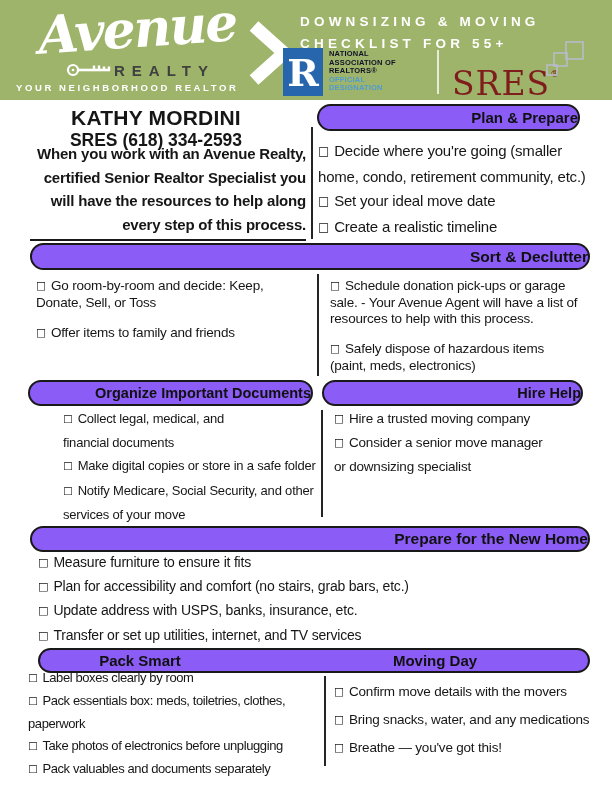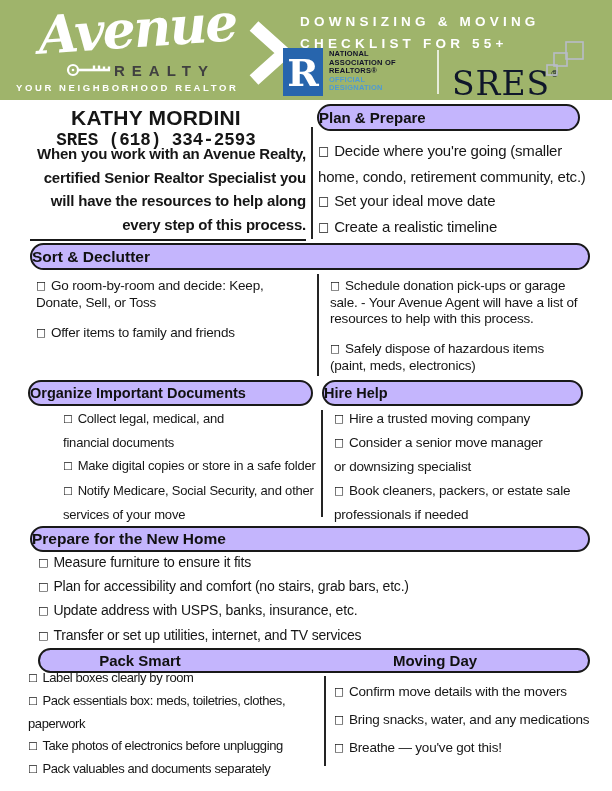--- a/index.html
+++ b/index.html
@@ -19,37 +19,37 @@
   .chevron{position:absolute;left:246px;top:20px;}
   .hd-title{position:absolute;left:300px;top:11px;font-size:13.5px;font-weight:bold;
         color:#fff;letter-spacing:4.2px;line-height:22px;white-space:pre-line;}
   .nar{position:absolute;left:283px;top:48px;display:flex;gap:6px;align-items:flex-start;}
   .nar-text{padding-top:2px;}
   .nar-line{font-size:7.5px;line-height:8.6px;font-weight:bold;color:#101028;letter-spacing:.2px;}
   .nar-blue{color:#4f9bd2;}
   .logo-sep{position:absolute;left:437px;top:50px;width:2px;height:44px;background:rgba(255,255,255,.75);}
   .sres{position:absolute;left:452px;top:50px;width:150px;height:48px;}
   .sres-text{position:absolute;left:0;top:6px;font-family:"DejaVu Serif",serif;
-        font-size:33px;color:#0f172a;letter-spacing:1px;line-height:36px;}
+        font-size:33px;color:#7f1d1d;letter-spacing:1px;line-height:36px;}
   .sres-reg{font-size:9px;vertical-align:18px;letter-spacing:0;}
   .sres-sq{position:absolute;left:88px;top:-10px;}
   
-  .pill{position:absolute;background:#c4b5fd;border:2px solid #191919;border-radius:14px;
-        display:flex;align-items:center;justify-content:flex-start;font-weight:bold;
+  .pill{position:absolute;background:#8b5cf6;border:2px solid #191919;border-radius:14px;
+        display:flex;align-items:center;justify-content:flex-end;font-weight:bold;
         font-size:15px;color:#111;box-sizing:border-box;}
   .vline{position:absolute;width:2px;background:#242424;}
   .hline{position:absolute;height:2px;background:#191919;}
   .items{position:absolute;}
   .item{white-space:pre;}
   .cb{font-family:"DejaVu Sans",sans-serif;font-size:.8em;margin-right:5px;position:relative;top:-1px;}
   
   .agent-name{position:absolute;left:10px;top:106px;width:292px;text-align:center;
         font-size:21px;font-weight:800;letter-spacing:.2px;}
   .agent-phone{position:absolute;left:10px;top:130px;width:292px;text-align:center;
-        font-size:17.5px;font-weight:bold;font-family:Liberation Mono, monospace;}
+        font-size:17.5px;font-weight:bold;}
   .agent-intro{position:absolute;left:6px;top:142px;width:300px;text-align:right;
         font-size:15px;font-weight:bold;line-height:23.5px;white-space:pre-line;letter-spacing:-.2px;}
   .items-a{left:318px;top:139px;width:292px;font-size:15px;line-height:24.5px;letter-spacing:-.2px;}
   .items-b{font-size:13.5px;line-height:16px;letter-spacing:-.2px;}
   .items-b .item{margin-bottom:14px;}
   .items-c{font-size:13px;line-height:23.2px;letter-spacing:-.2px;}
   .items-d{left:38px;top:551px;width:566px;font-size:14px;line-height:23.2px;letter-spacing:-.2px;}
   .items-el{left:28px;top:667px;width:298px;font-size:13px;line-height:22.8px;letter-spacing:-.4px;}
   .items-er{left:334px;top:678px;width:276px;font-size:13.5px;line-height:27px;letter-spacing:-.2px;}
   .band-label{position:absolute;top:0;height:100%;display:flex;align-items:center;
@@ -162,22 +162,20 @@
     <div class="item"><span class="cb">□</span><span>Collect legal, medical, and
 financial documents</span></div>
     <div class="item"><span class="cb">□</span><span>Make digital copies or store in a safe folder</span></div>
     <div class="item"><span class="cb">□</span><span>Notify Medicare, Social Security, and other
 services of your move</span></div>
   </div>
   <div class="items items-c" style="left:334px;top:407px;width:274px;font-size:13.5px;">
     <div class="item"><span class="cb">□</span><span>Hire a trusted moving company</span></div>
     <div class="item"><span class="cb">□</span><span>Consider a senior move manager
 or downsizing specialist</span></div>
-    <div class="item"><span class="cb">□</span><span>Book cleaners, packers, or estate sale
-professionals if needed</span></div>
   </div>
 
   <div class="pill" style="left:30px;top:526px;width:560px;height:26px;font-size:15.5px;">
     <span>Prepare for the New Home</span>
   </div>
   <div class="items items-d">
     <div class="item"><span class="cb">□</span><span>Measure furniture to ensure it fits</span></div>
     <div class="item"><span class="cb">□</span><span>Plan for accessibility and comfort (no stairs, grab bars, etc.)</span></div>
     <div class="item"><span class="cb">□</span><span>Update address with USPS, banks, insurance, etc.</span></div>
     <div class="item"><span class="cb">□</span><span>Transfer or set up utilities, internet, and TV services</span></div>

